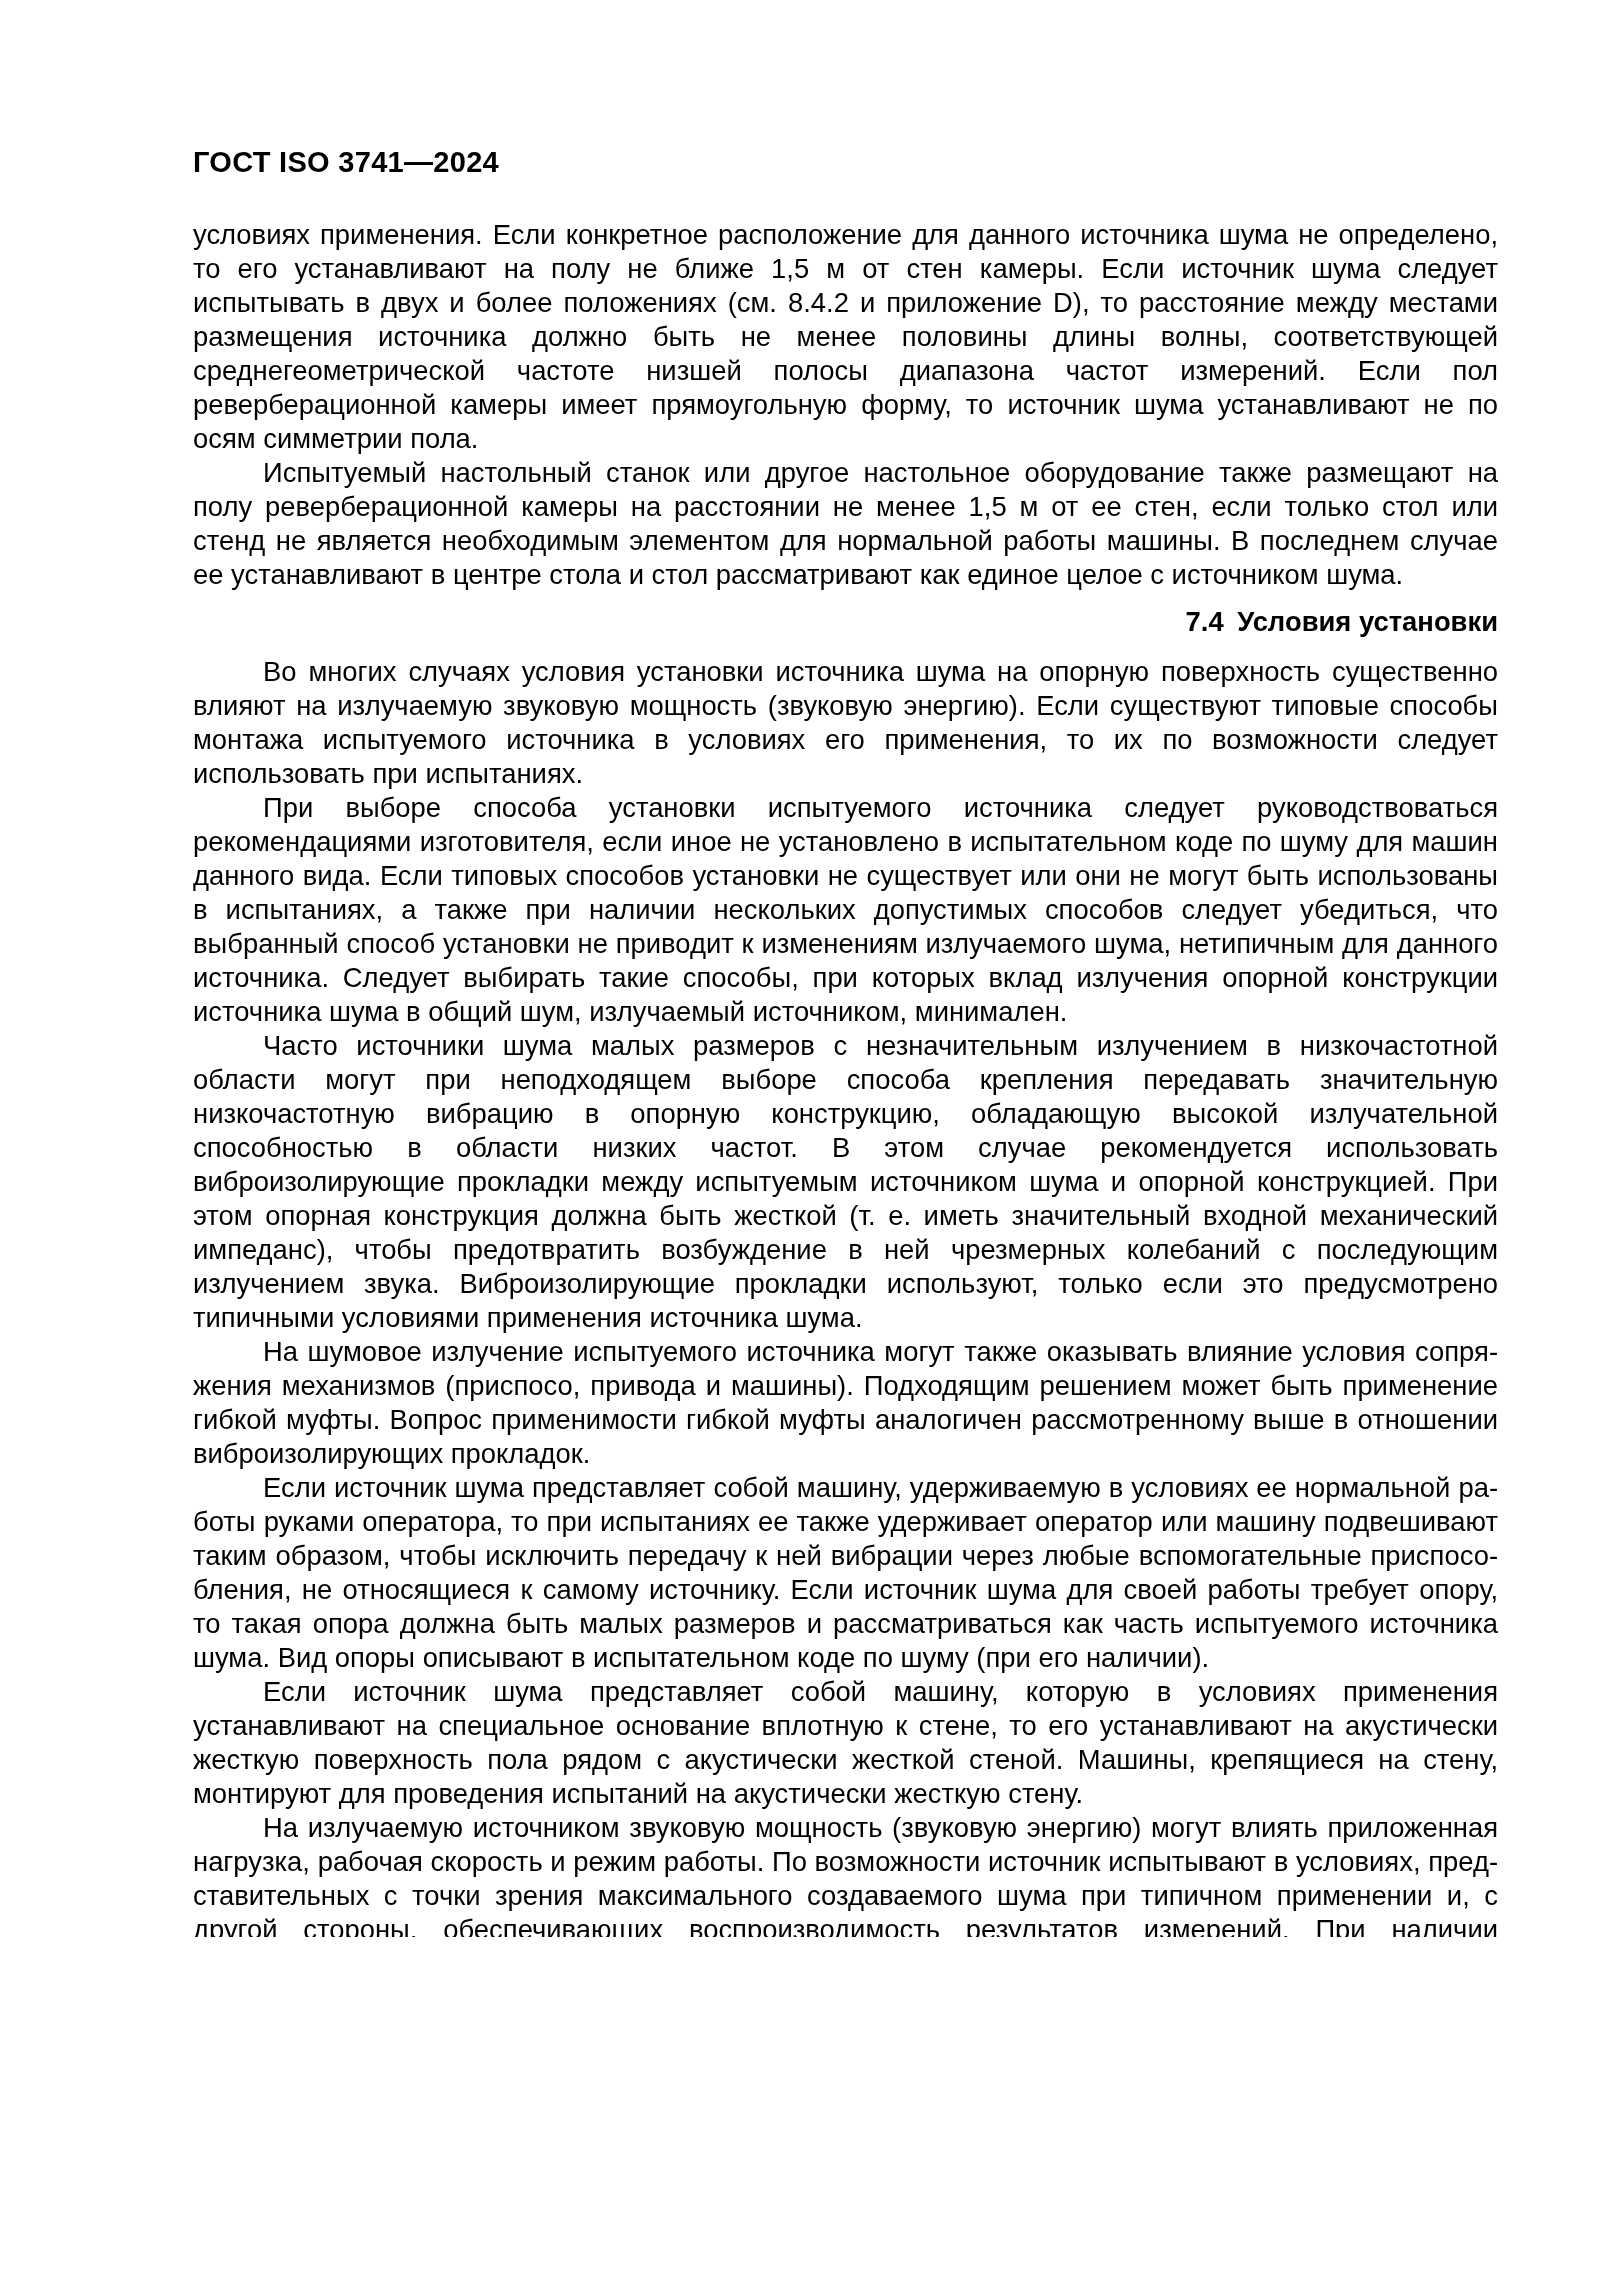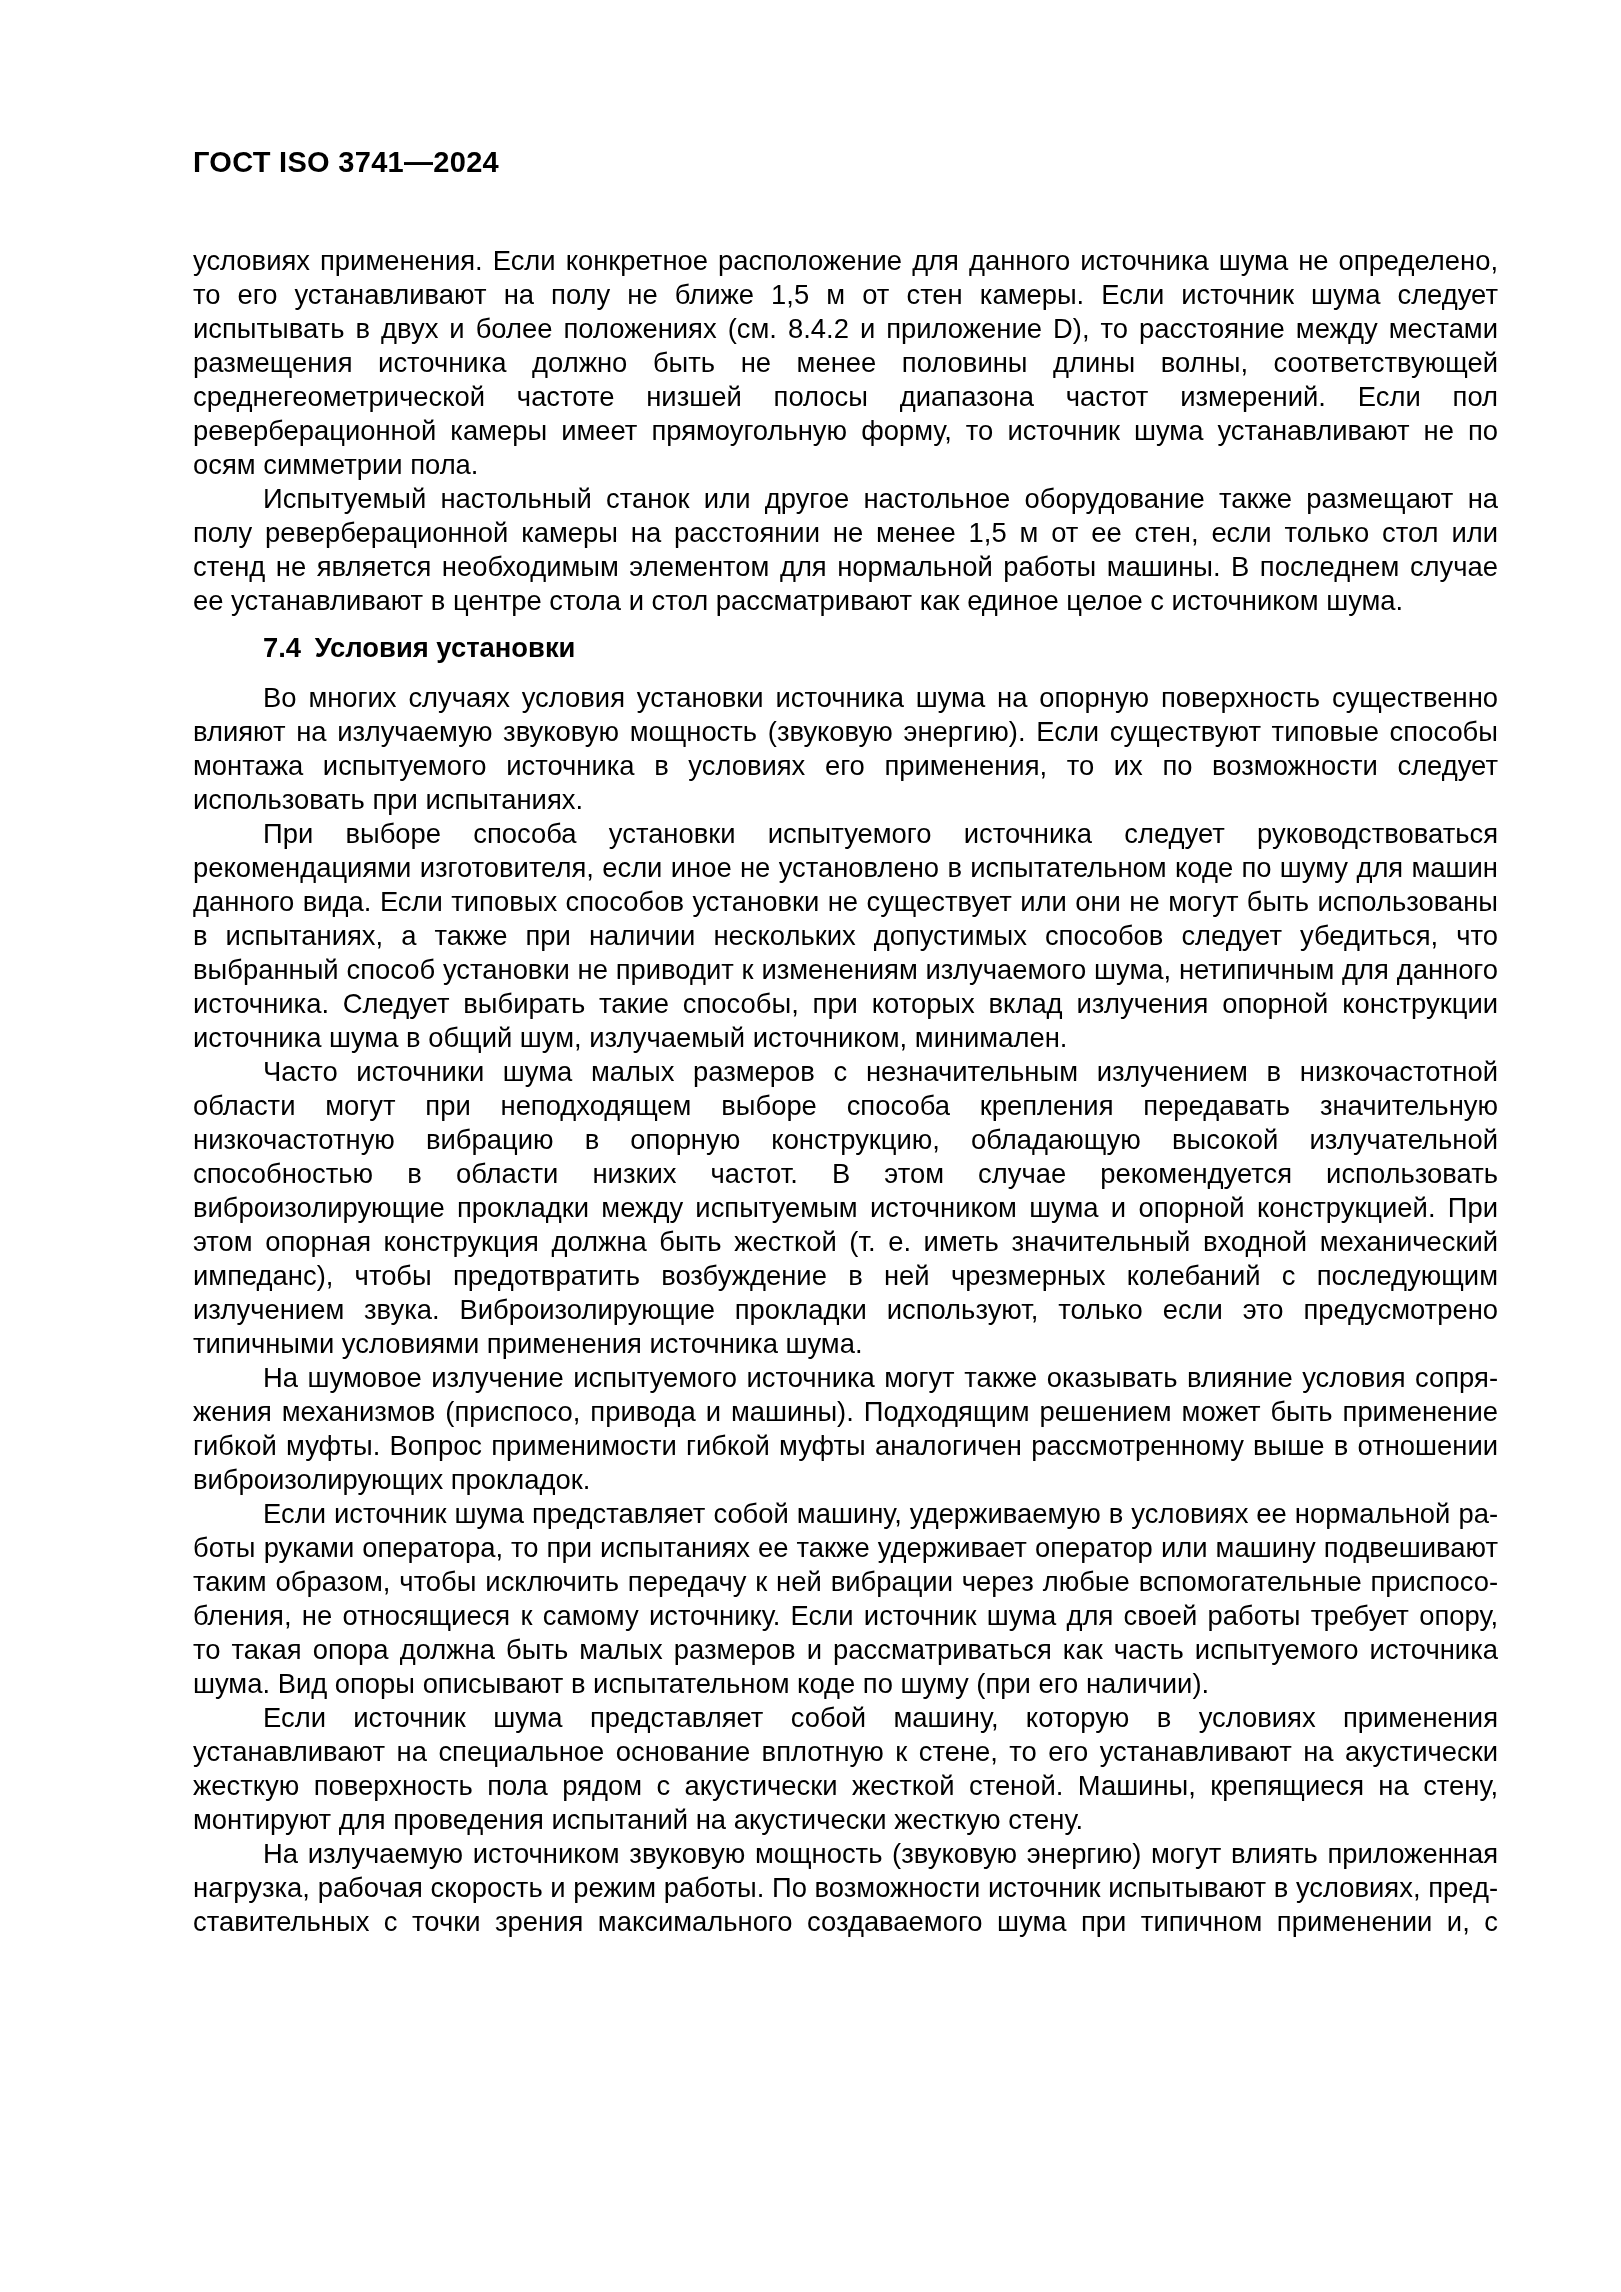--- a/index.html
+++ b/index.html
@@ -22,41 +22,41 @@
     left: 193px;
     top: 145px;
     font-size: 29px;
     line-height: 35px;
     font-weight: bold;
     letter-spacing: 0.3px;
   }
   .body-text {
     position: absolute;
     left: 193px;
-    top: 244px;
+    top: 218px;
     width: 1305px;
     font-size: 27.4px;
     line-height: 34px;
     text-align: justify;
     hyphens: manual;
   }
   .body-text p {
     margin: 0;
     text-indent: 70px;
   }
   .body-text p.flush {
     text-indent: 0;
   }
   .body-text .section-heading {
     font-size: 27.4px;
     line-height: 34px;
     font-weight: bold;
     margin: 12.7px 0 16.7px 0;
     text-indent: 70px;
-    text-align: left;
+    text-align: right;
   }
   .page-number {
     position: absolute;
     left: 193px;
     top: 2064px;
     font-size: 27.4px;
     line-height: 34px;
     text-align: center;
   }
 </style>

